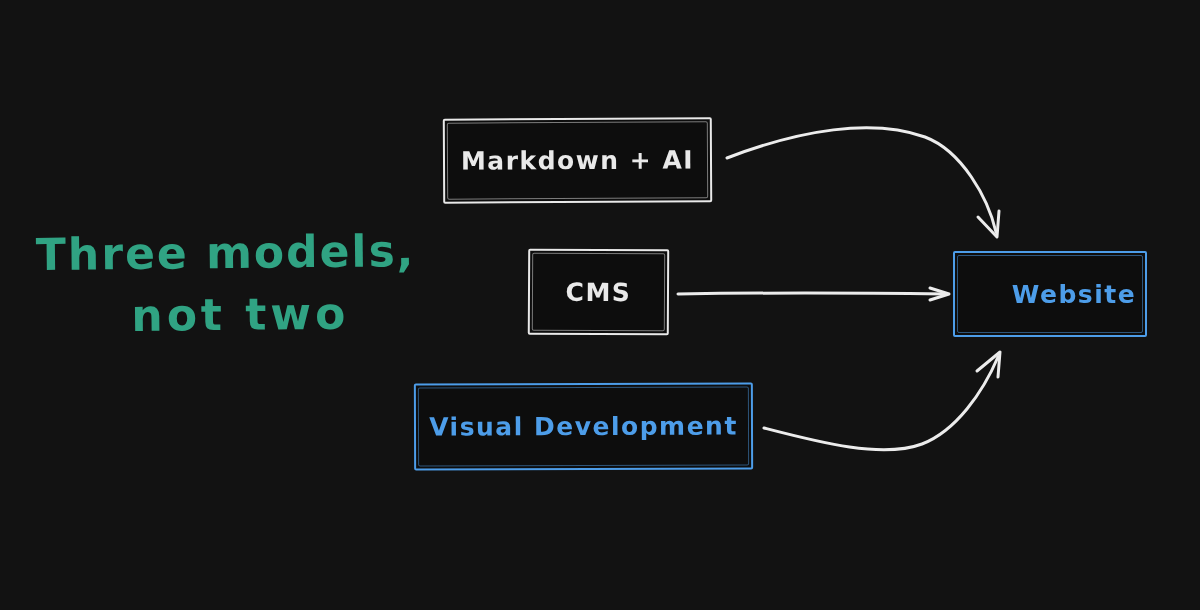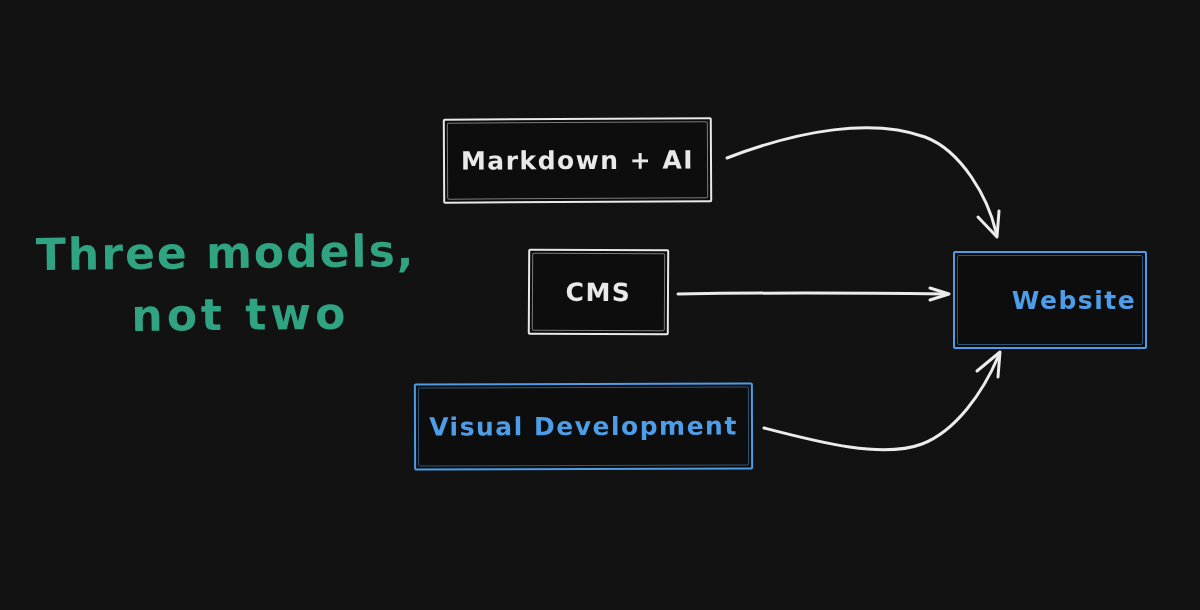--- a/index.html
+++ b/index.html
@@ -53,21 +53,21 @@
     position: absolute;
     inset: 2px;
     border: 1px solid currentColor;
     opacity: 0.5;
     border-radius: 2px;
     pointer-events: none;
   }
   .node-markdown   { left: 443px; top: 118px; width: 269px; height: 85px; transform: rotate(-0.3deg); }
   .node-cms        { left: 528px; top: 249px; width: 141px; height: 86px; transform: rotate( 0.3deg); }
   .node-visual     { left: 414px; top: 383px; width: 339px; height: 87px; transform: rotate(-0.2deg); }
-  .node-website    { left: 953px; top: 251px; width: 194px; height: 98px; padding-left: 48px; }
+  .node-website    { left: 953px; top: 251px; width: 194px; height: 86px; padding-left: 48px; }
 
   
   .edges {
     position: absolute;
     left: 0; top: 0;
     width: 1200px;
     height: 610px;
     pointer-events: none;
   }
   .edges path {

